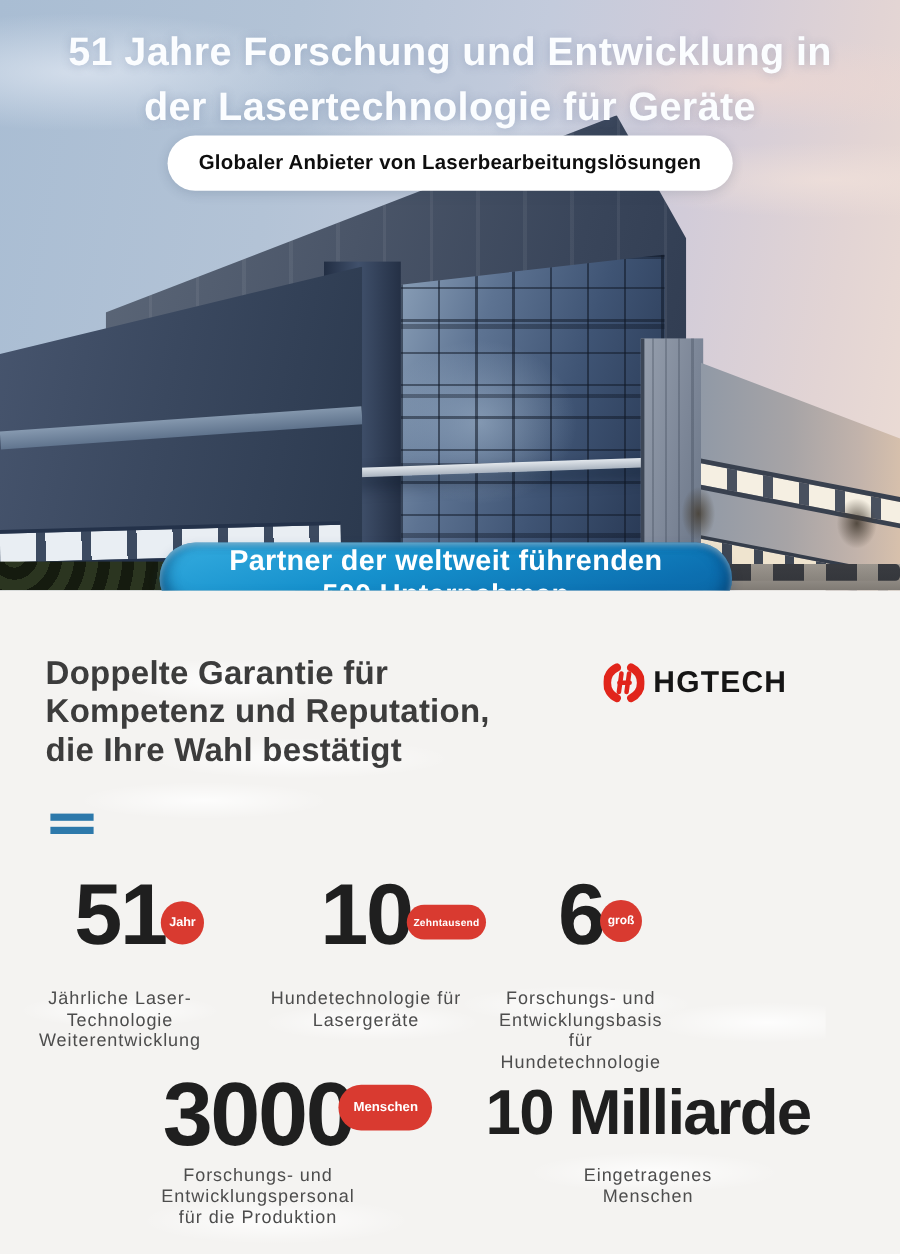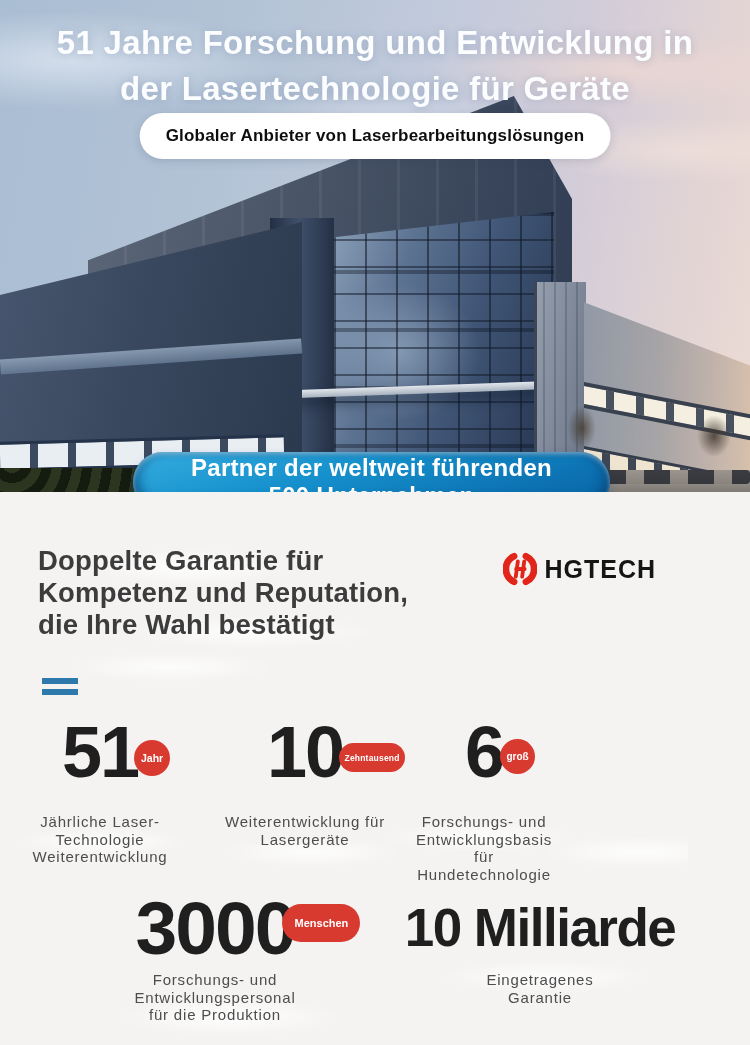--- a/index.html
+++ b/index.html
@@ -101,21 +101,21 @@
       radial-gradient(ellipse 140px 24px at 640px 360px, rgba(255,255,255,.85), transparent 70%),
       radial-gradient(ellipse 160px 28px at 230px 525px, rgba(255,255,255,.9), transparent 70%),
       radial-gradient(ellipse 150px 24px at 545px 485px, rgba(255,255,255,.85), transparent 70%); padding-left: 20px; }
   .section-heading { position:absolute; left:38px; top:53px;
     font-size:27.5px; line-height:32px; font-weight:800; color:#3c3c3c; letter-spacing:.2px; }
   .brand { position:absolute; right:32px; top:60px; display:flex; align-items:center; gap:7px; }
   .brand-name { font-size:25px; font-weight:800; color:#151515; letter-spacing:1px; }
   .equals { position:absolute; left:42px; top:186px; width:36px; }
   .equals .bar { height:6px; background:#2d79ab; margin-bottom:5px; }
 
-  .stats-row1 { position:absolute; left:0; top:229px; width:750px; display:flex; }
+  .stats-row1 { position:absolute; left:0; top:240px; width:750px; display:flex; }
   .stats-row1 .col1 { width:200px; } .stats-row1 .col2 { width:210px; }
   .stats-row1 .col3 { width:148px; } .stats-row1 .col4 { width:192px; }
   .stat { display:flex; flex-direction:column; align-items:center; }
   .numwrap { position:relative; display:inline-block; }
   .stat-value { font-size:72px; line-height:62px; font-weight:800; color:#1f1f1f; letter-spacing:-2px; }
   .stat-badge { position:absolute; background:#d93a30; color:#ffffff; font-weight:700;
     display:flex; align-items:center; justify-content:center; text-align:center; }
   .badge-circle-1 { width:36px; height:36px; border-radius:50%; right:-32px; top:19px; font-size:10.5px; }
   .badge-oval-2   { width:66px; height:29px; border-radius:15px; right:-62px; top:22px; font-size:8.5px; letter-spacing:.2px; }
   .badge-circle-3 { width:35px; height:35px; border-radius:50%; right:-32px; top:18px; font-size:10px; }
@@ -210,21 +210,21 @@
         </div>
         <div class="stat-label">Jährliche Laser-
 Technologie
 Weiterentwicklung</div>
       </div>
       <div class="stat col2">
         <div class="numwrap">
           <span class="stat-value">10</span>
           <span class="stat-badge badge-oval-2">Zehntausend</span>
         </div>
-        <div class="stat-label">Weiterentwicklung für
+        <div class="stat-label">Hundetechnologie für
 Lasergeräte</div>
       </div>
       <div class="stat col3">
         <div class="numwrap">
           <span class="stat-value">6</span>
           <span class="stat-badge badge-circle-3">groß</span>
         </div>
         <div class="stat-label">Forschungs- und
 Entwicklungsbasis
 für Hundetechnologie</div>
@@ -239,17 +239,17 @@
       <div class="stat-label">Forschungs- und
 Entwicklungspersonal
 für die Produktion</div>
     </div>
 
     <div class="stat s6">
       <div class="numwrap">
         <span class="stat-value">10 Milliarde</span>
       </div>
       <div class="stat-label">Eingetragenes
-Garantie</div>
+Menschen</div>
     </div>
 
   </main>
 </div>
 
 </body></html>

